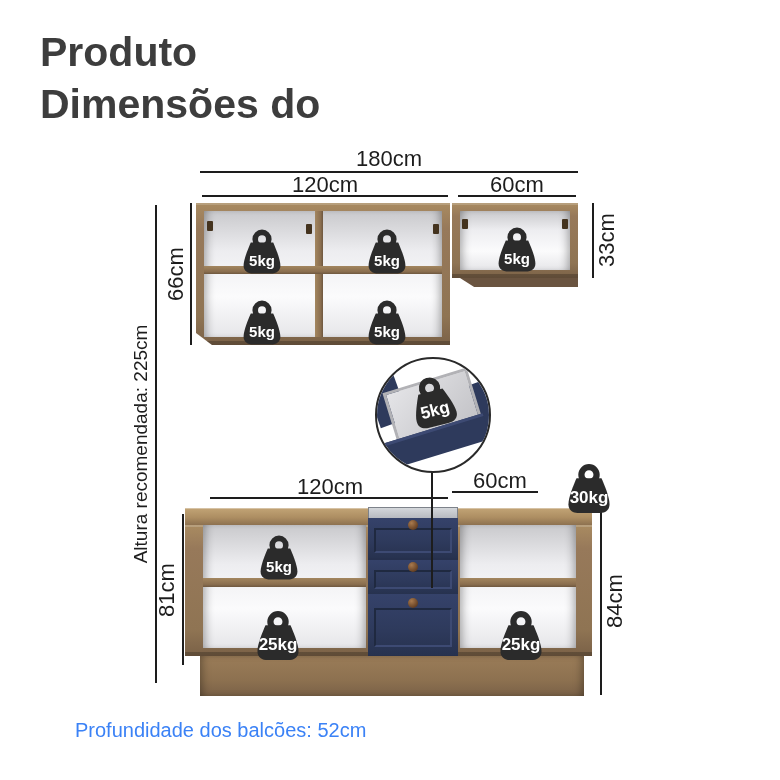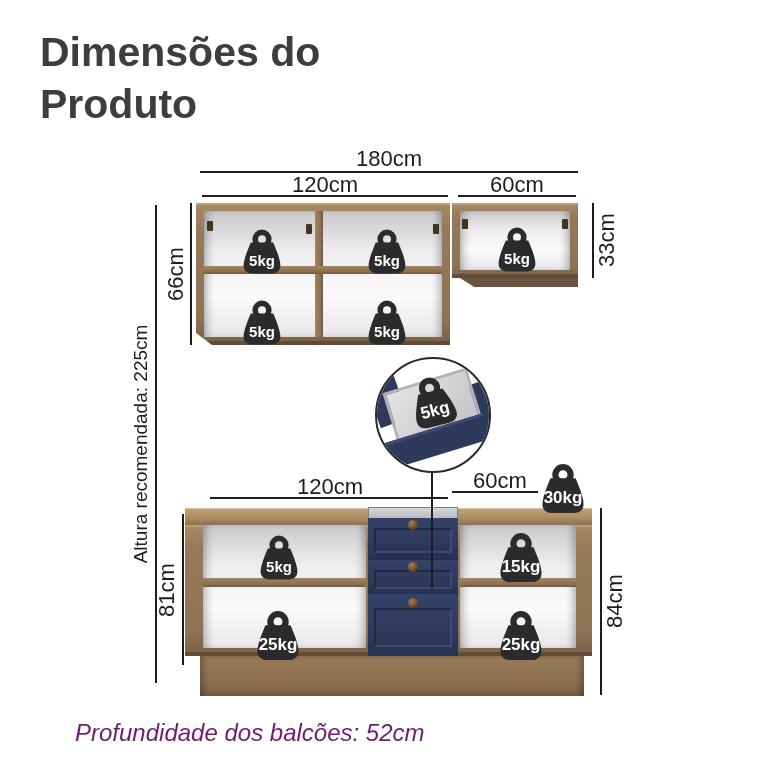--- a/index.html
+++ b/index.html
@@ -53,30 +53,30 @@
                 border:2px solid #2a2a2a;background:#fff;overflow:hidden;z-index:5;box-sizing:border-box;}
   .ins-side{position:absolute;background:#2e3a5c;}
   .ins-box{position:absolute;left:12px;top:20px;width:82px;height:52px;
            background:linear-gradient(145deg,#e4e4e7,#c2c2c6);border:3px solid #b2b2b6;
            transform:rotate(-17deg);}
   .ins-front{position:absolute;left:0px;top:70px;width:112px;height:24px;background:#2e3a5c;
              border-top:3px solid #3d4a73;transform:rotate(-17deg);}
   .connector{position:absolute;left:431px;top:471px;width:2px;height:117px;background:#1d1d1d;z-index:4;}
 
   
-  .footer-text{position:absolute;font-size:24px;color:#701a75;white-space:nowrap;font-style:italic;}
+  .footer-text{position:absolute;font-size:20px;color:#3b82f6;white-space:nowrap;}
 </style>
 </head>
 <body>
 
 <div class="canvas">
 
   <div class="title">
+    <div>Produto</div>
     <div>Dimensões do</div>
-    <div>Produto</div>
   </div>
 
   <div class="dim" style="left:389px;top:146px;transform:translateX(-50%);">180cm</div>
   <div class="hline" style="left:200px;top:171px;width:378px;"></div>
 
   <div class="dim" style="left:325px;top:172px;transform:translateX(-50%);">120cm</div>
   <div class="hline" style="left:202px;top:195px;width:246px;"></div>
 
   <div class="dim" style="left:517px;top:172px;transform:translateX(-50%);">60cm</div>
   <div class="hline" style="left:458px;top:195px;width:118px;"></div>
@@ -162,21 +162,21 @@
     </div>
   </div>
   <div class="connector"></div>
 
   <div class="dim" style="left:330px;top:474px;transform:translateX(-50%);">120cm</div>
   <div class="hline" style="left:210px;top:497px;width:238px;"></div>
 
   <div class="dim" style="left:500px;top:468px;transform:translateX(-50%);">60cm</div>
   <div class="hline" style="left:452px;top:491px;width:86px;"></div>
 
-  <div class="weight w-big" style="left:535px;top:464px;z-index:6;">
+  <div class="weight w-big" style="left:561px;top:464px;z-index:6;">
     <svg viewBox="0 0 60 56">
         <circle cx="30" cy="12" r="8.5" fill="none" stroke="#2b2b2b" stroke-width="7"></circle>
         <path d="M16 16 H44 C47 23 53 37 53 45 C53 52 48 55 41 55 H19 C12 55 7 52 7 45 C7 37 13 23 16 16 Z" fill="#2b2b2b"></path>
       </svg>
     <span class="wlabel">30kg</span>
   </div>
 
   <div style="position:absolute;left:185px;top:508px;width:407px;height:17px;background:linear-gradient(180deg,#c2a476 0%,#ad8e62 55%,#8d7150 100%);box-shadow:inset 0 1px 0 rgba(255,255,255,.35);"></div>
 
   <div class="cab wood" style="left:185px;top:525px;width:183px;height:131px;">
@@ -216,27 +216,20 @@
       </svg>
     <span class="wlabel">5kg</span>
   </div>
   <div class="weight w-big" style="left:250px;top:611px;">
     <svg viewBox="0 0 60 56">
         <circle cx="30" cy="12" r="8.5" fill="none" stroke="#2b2b2b" stroke-width="7"></circle>
         <path d="M16 16 H44 C47 23 53 37 53 45 C53 52 48 55 41 55 H19 C12 55 7 52 7 45 C7 37 13 23 16 16 Z" fill="#2b2b2b"></path>
       </svg>
     <span class="wlabel">25kg</span>
   </div>
-  <div class="weight w-big" style="left:493px;top:533px;">
-    <svg viewBox="0 0 60 56">
-        <circle cx="30" cy="12" r="8.5" fill="none" stroke="#2b2b2b" stroke-width="7"></circle>
-        <path d="M16 16 H44 C47 23 53 37 53 45 C53 52 48 55 41 55 H19 C12 55 7 52 7 45 C7 37 13 23 16 16 Z" fill="#2b2b2b"></path>
-      </svg>
-    <span class="wlabel">15kg</span>
-  </div>
   <div class="weight w-big" style="left:493px;top:611px;">
     <svg viewBox="0 0 60 56">
         <circle cx="30" cy="12" r="8.5" fill="none" stroke="#2b2b2b" stroke-width="7"></circle>
         <path d="M16 16 H44 C47 23 53 37 53 45 C53 52 48 55 41 55 H19 C12 55 7 52 7 45 C7 37 13 23 16 16 Z" fill="#2b2b2b"></path>
       </svg>
     <span class="wlabel">25kg</span>
   </div>
 
   <div class="footer-text" style="left:75px;top:719px;">Profundidade dos balcões: 52cm</div>
 

